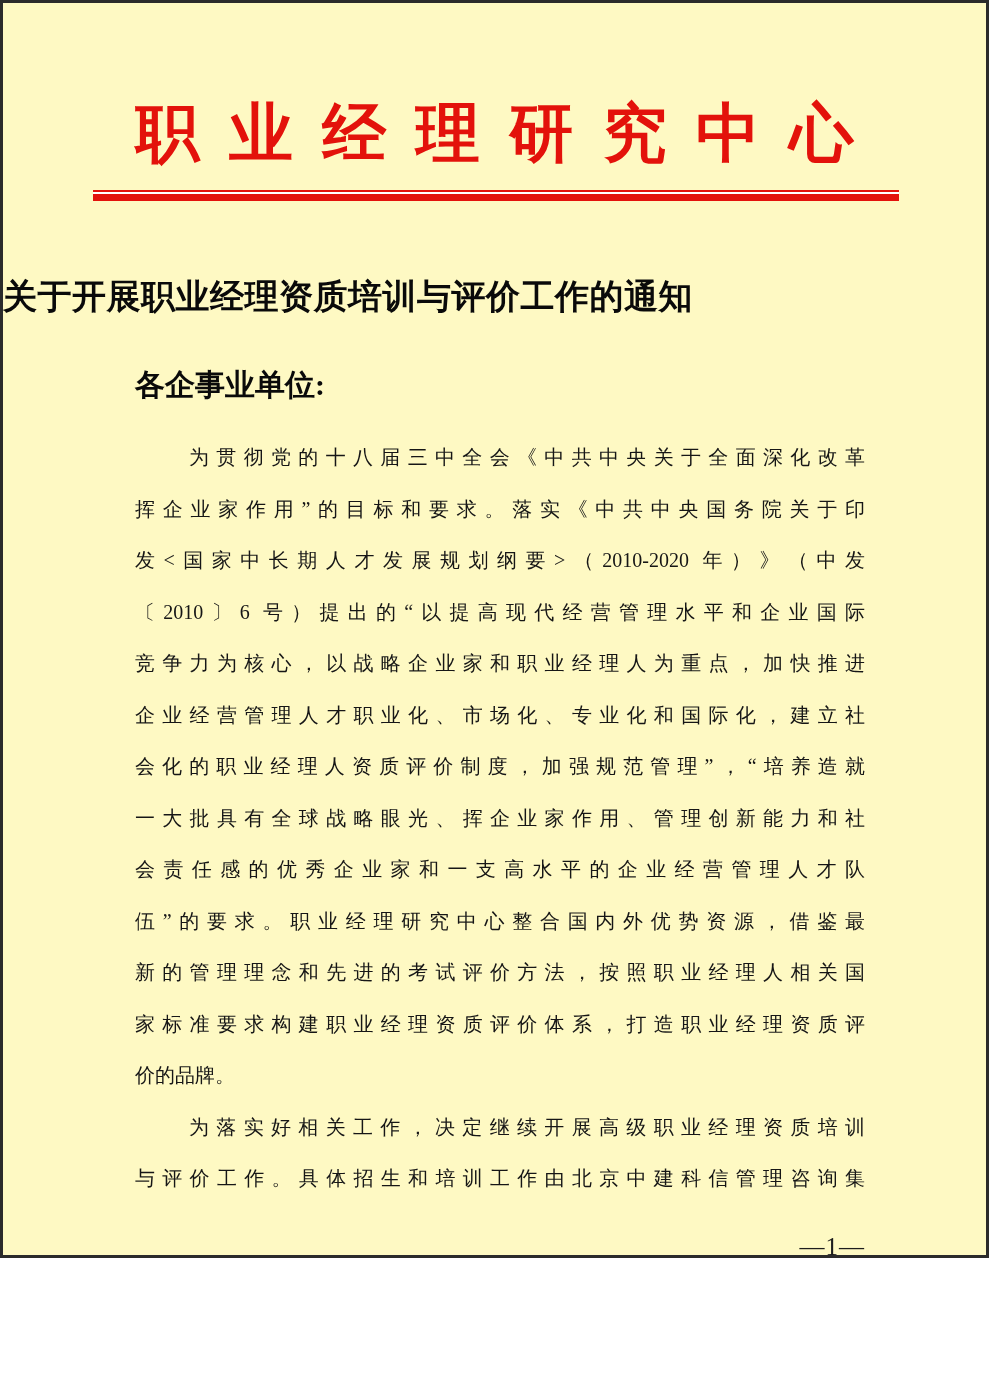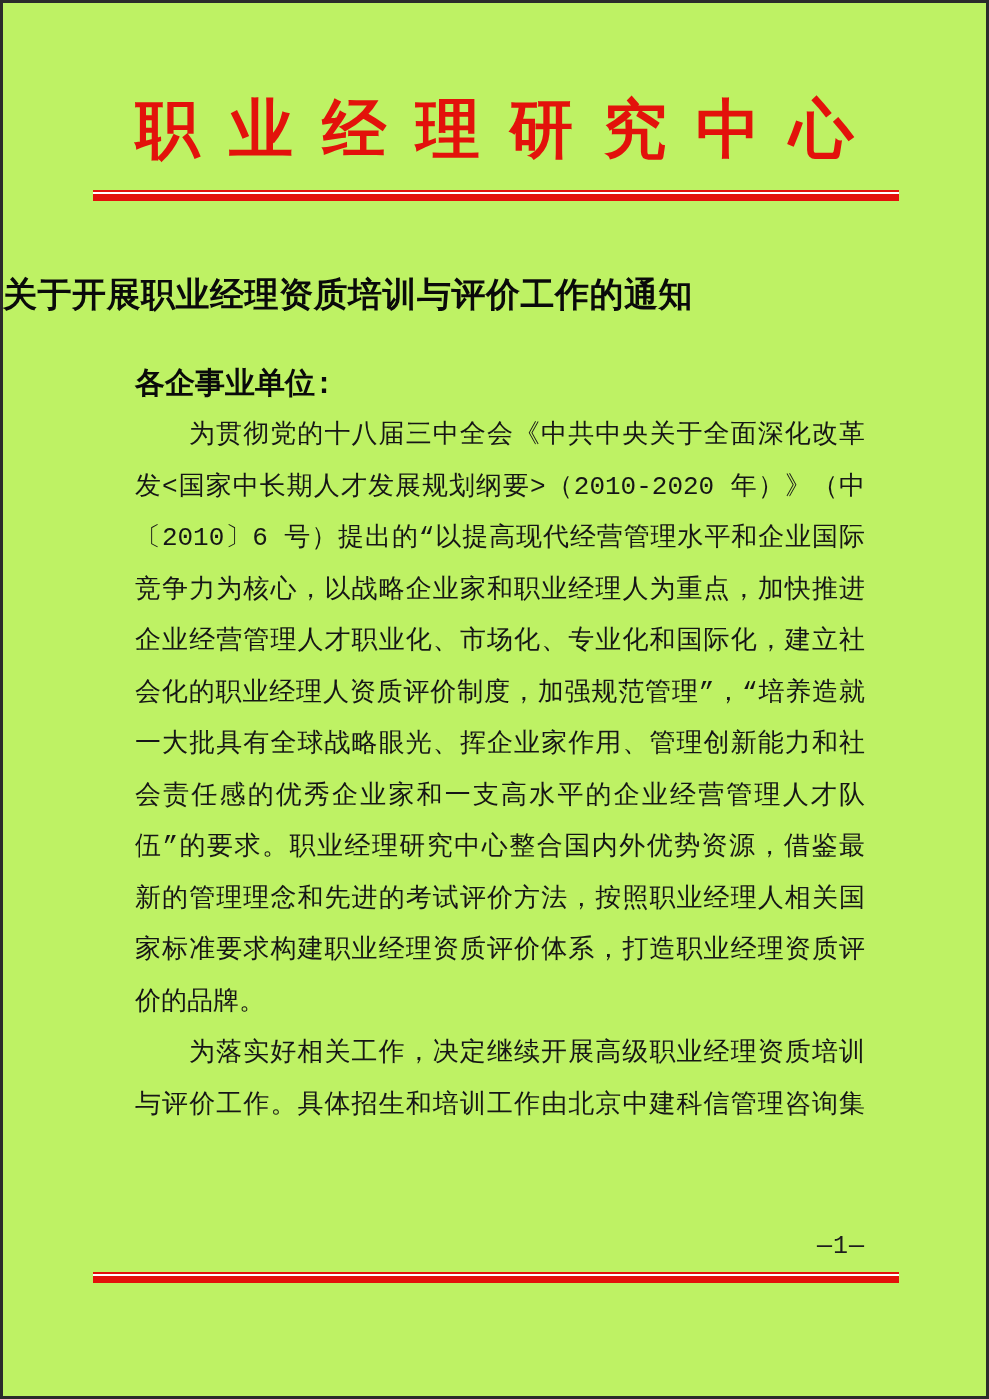--- a/index.html
+++ b/index.html
@@ -1,25 +1,25 @@
 <!DOCTYPE html>
 <html style="--accent: #e3120b;"><head>
 <meta charset="utf-8">
 <style>
   html, body { margin: 0; padding: 0; background: #ffffff; }
 
   .page {
     position: relative;
     width: 989px;
-    height: 1399px;
+    height: 1258px;
     box-sizing: border-box;
-    background: #bef264;
+    background: #fef9c3;
     border: 3px solid #2b2b2b;
     overflow: hidden;
-    font-family: Liberation Mono, monospace;
+    font-family: Liberation Serif, serif;
     color: #161616;
   }
 
   .letterhead {
     position: absolute;
     top: 88px; left: 0; width: 100%;
     text-align: center;
     font-size: 64px;
     font-weight: bold;
     line-height: 86px;
@@ -58,23 +58,23 @@
     position: absolute;
     top: 362px; left: 132px;
     font-size: 30px;
     font-weight: bold;
     line-height: 40px;
     color: #0a0a0a;
   }
 
   .body-text {
     position: absolute;
-    top: 407px; left: 132px;
+    top: 429px; left: 132px;
     width: 730px;
-    font-size: 26px;
+    font-size: 20px;
     color: #161616;
   }
   .body-text .line {
     height: 51.5px;
     line-height: 51.5px;
     text-align: justify;
     text-align-last: justify;
     overflow: hidden;
   }
   .body-text .line.indent { padding-left: 54px; }
@@ -99,20 +99,21 @@
   <div class="letterhead">职业经理研究中心</div>
 
   <div class="rule rule-head"></div>
 
   <div class="doc-title">关于开展职业经理资质培训与评价工作的通知</div>
 
   <div class="salutation">各企事业单位:</div>
 
   <div class="body-text">
       <div class="line indent">为贯彻党的十八届三中全会《中共中央关于全面深化改革</div>
+      <div class="line">挥企业家作用”的目标和要求。落实《中共中央国务院关于印</div>
       <div class="line">发&lt;国家中长期人才发展规划纲要&gt;（2010-2020 年）》（中发</div>
       <div class="line">〔2010〕6 号）提出的“以提高现代经营管理水平和企业国际</div>
       <div class="line">竞争力为核心，以战略企业家和职业经理人为重点，加快推进</div>
       <div class="line">企业经营管理人才职业化、市场化、专业化和国际化，建立社</div>
       <div class="line">会化的职业经理人资质评价制度，加强规范管理”，“培养造就</div>
       <div class="line">一大批具有全球战略眼光、挥企业家作用、管理创新能力和社</div>
       <div class="line">会责任感的优秀企业家和一支高水平的企业经营管理人才队</div>
       <div class="line">伍”的要求。职业经理研究中心整合国内外优势资源，借鉴最</div>
       <div class="line">新的管理理念和先进的考试评价方法，按照职业经理人相关国</div>
       <div class="line">家标准要求构建职业经理资质评价体系，打造职业经理资质评</div>

